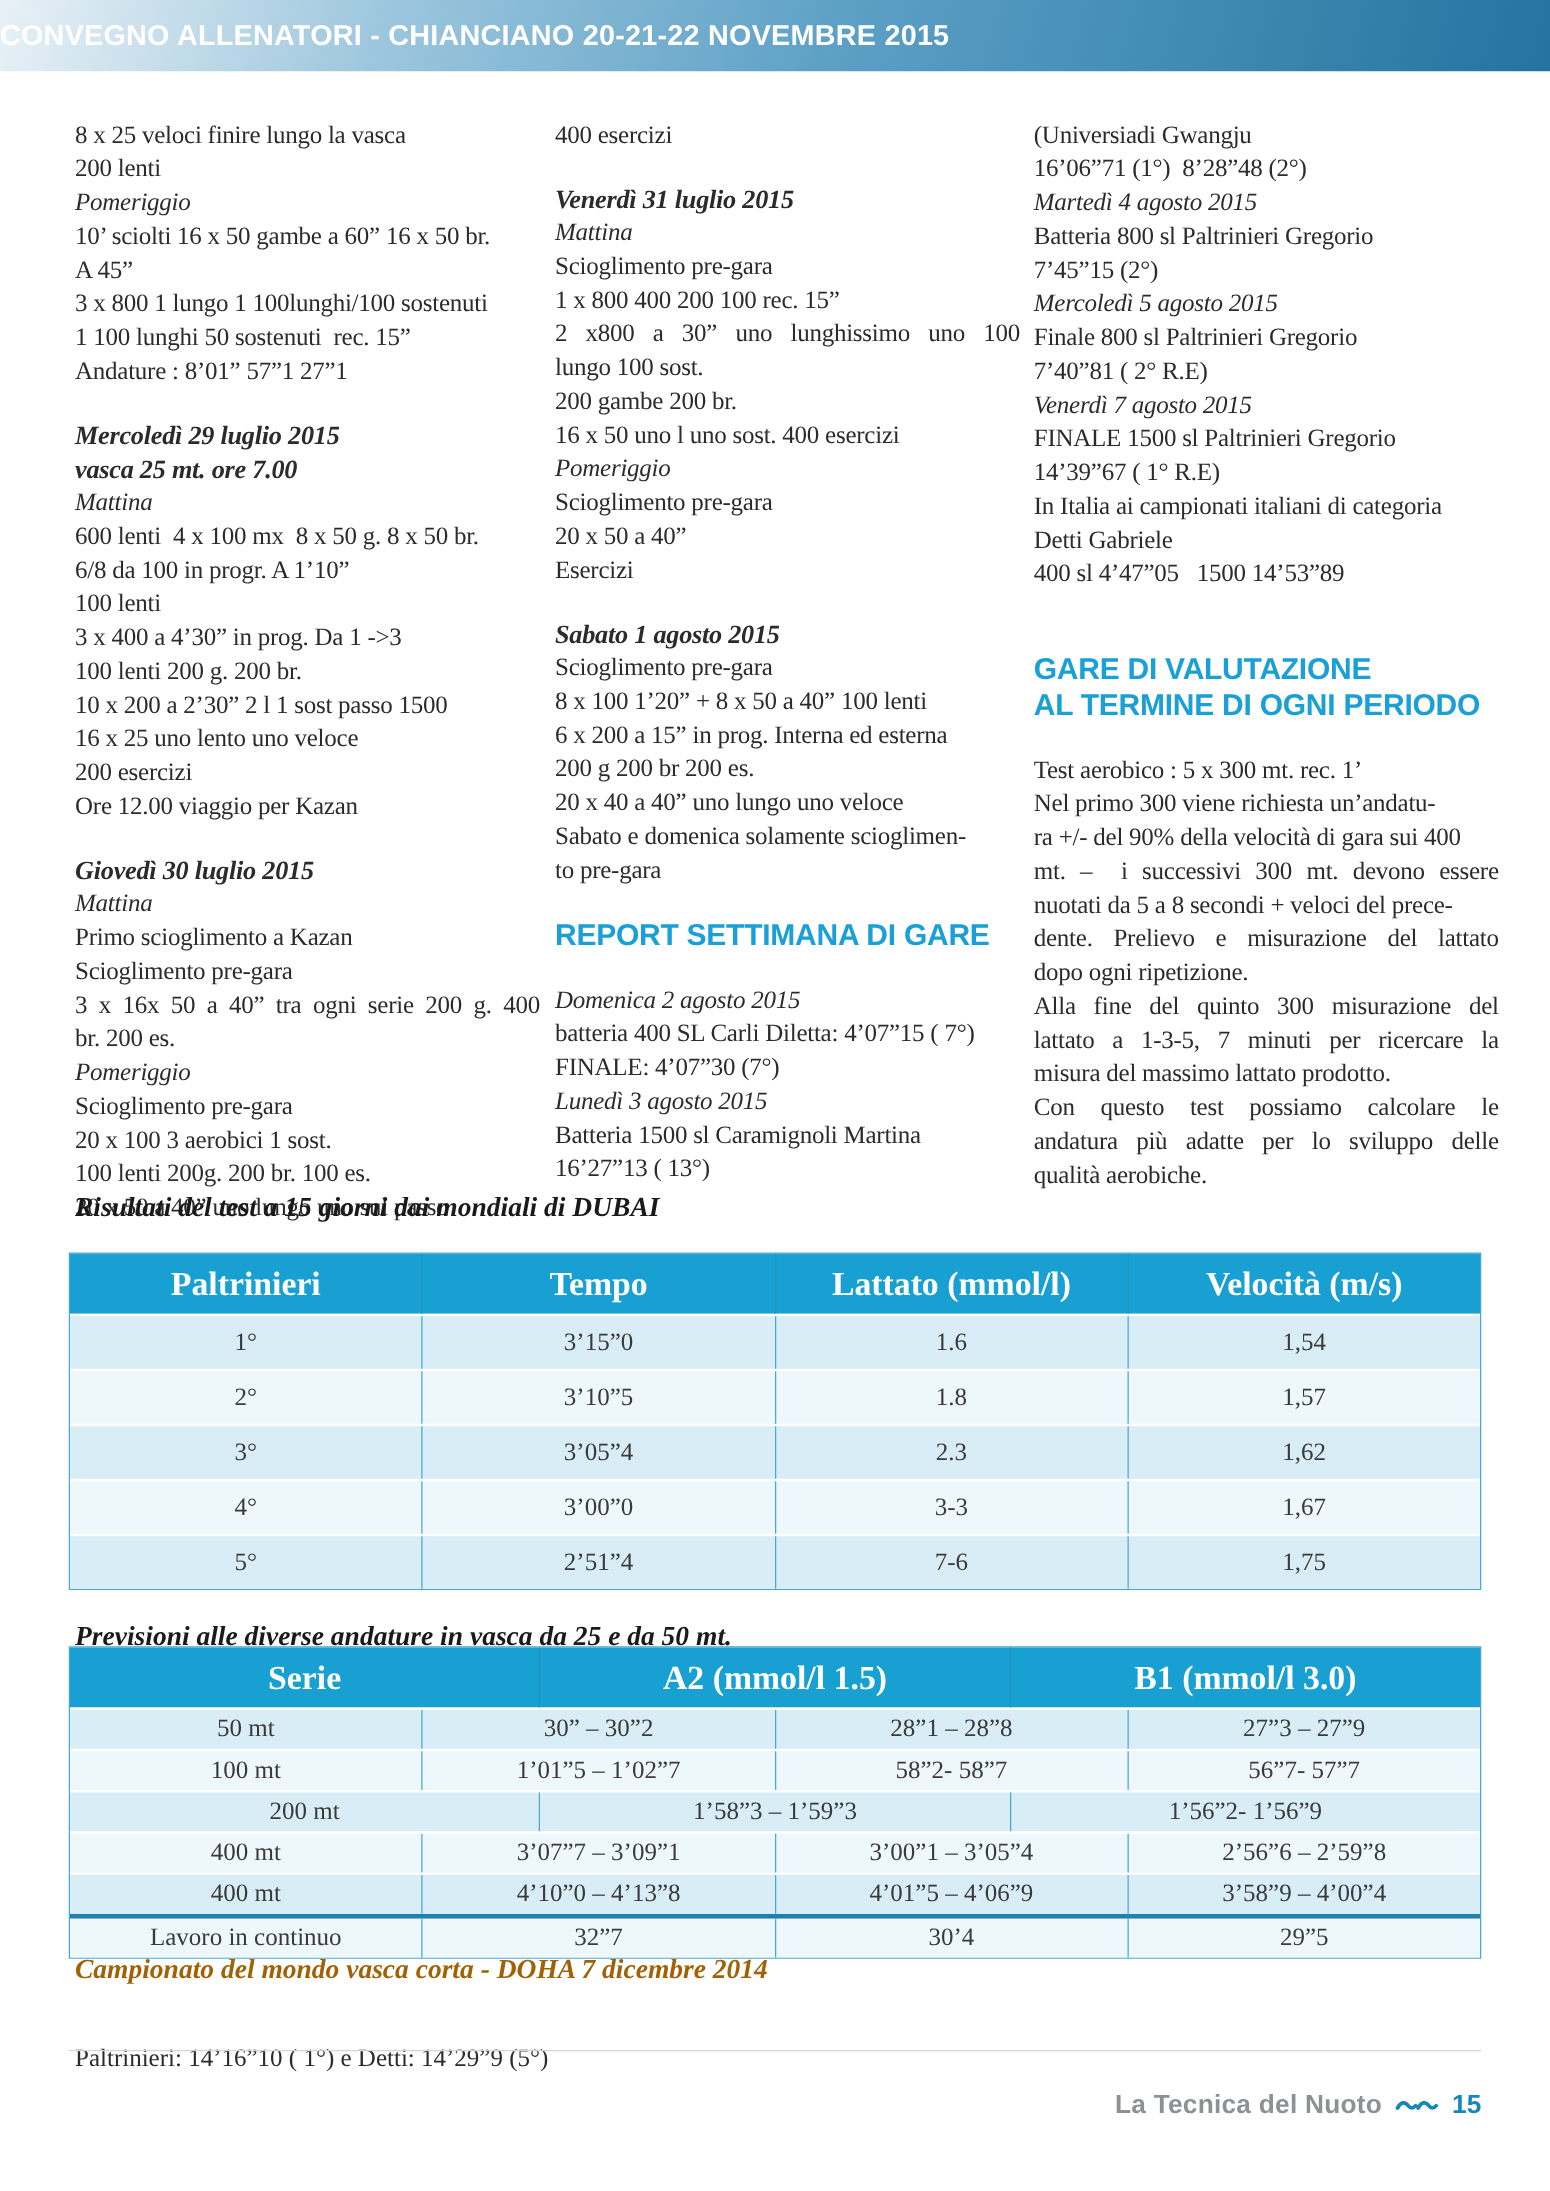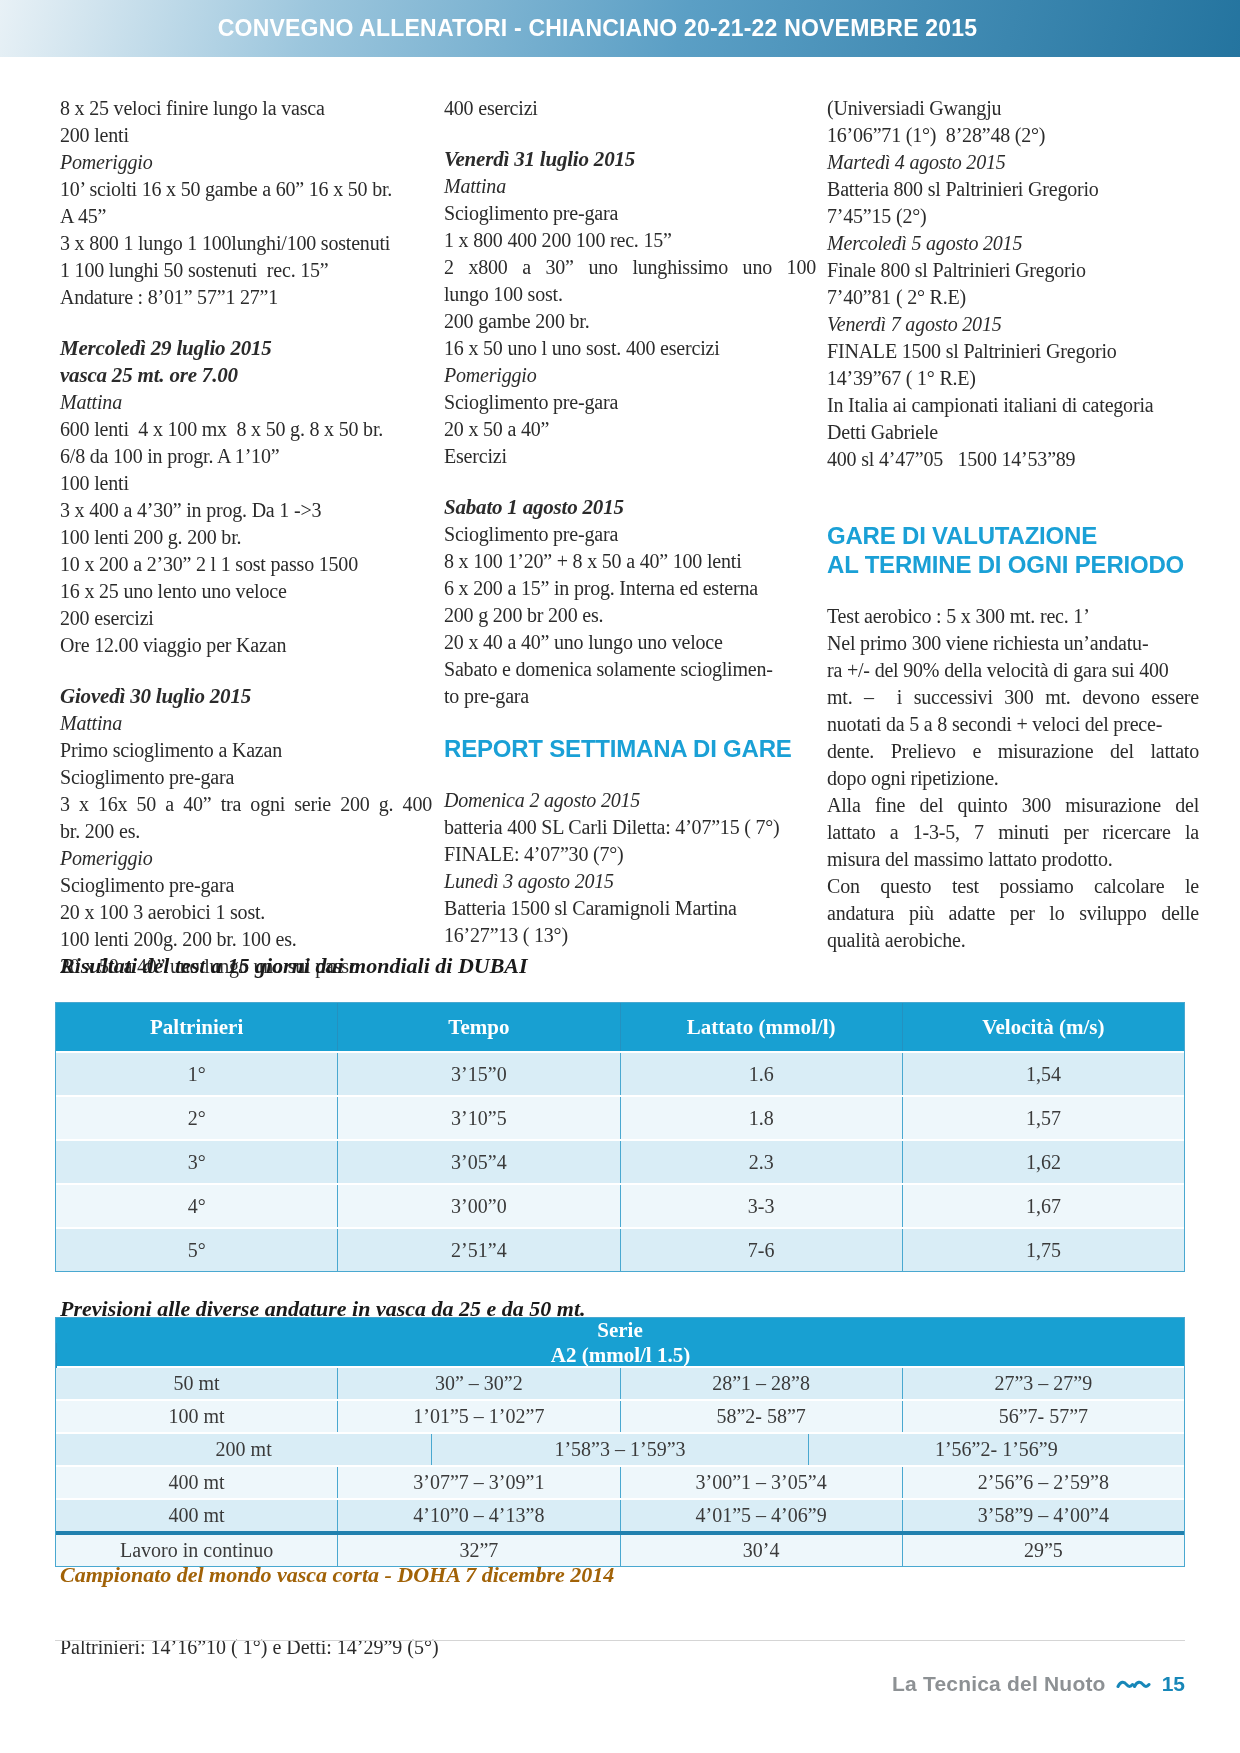--- a/index.html
+++ b/index.html
@@ -2,21 +2,21 @@
 <html><head>
 <meta charset="utf-8">
 <style>
   html,body{margin:0;padding:0;background:#ffffff;}
   .page{position:relative;width:1240px;height:1753px;background:#ffffff;overflow:hidden;
         font-family:"Liberation Serif", serif;color:#2b2b2b;}
 
   
   .topbar{position:absolute;left:0;top:0;width:1240px;height:57px;
           background:linear-gradient(105deg,#e8f1f6 0%,#9cc6dd 25%,#5b9fc5 55%,#24749f 100%);}
-  .topbar-title{height:57px;line-height:57px;text-align:center;padding-right:45px;
+  .topbar-title{height:57px;line-height:57px;text-align:left;padding-right:45px;
           color:#ffffff;font-family:"Liberation Sans",sans-serif;font-weight:bold;
           font-size:23px;letter-spacing:0.2px;}
 
   
   .col{position:absolute;top:95px;width:372px;font-size:20px;line-height:27px;letter-spacing:-0.2px;}
   .col1{left:60px;} .col2{left:444px;} .col3{left:827px;}
   .ln{white-space:nowrap;}
   .ln.it{font-style:italic;}
   .ln.bi{font-style:italic;font-weight:bold;font-size:21px;}
   .ln.hd{font-family:"Liberation Sans",sans-serif;font-weight:bold;font-size:24px;
@@ -29,24 +29,24 @@
   .t1-title{top:953px;} .t2-title{top:1296px;}
   .dtable{position:absolute;left:55px;width:1130px;border:1px solid #49a8d0;box-sizing:border-box;}
   .t1{top:1002px;} .t2{top:1317px;}
   .trow{display:flex;}
   .trow + .trow{border-top:2px solid #ffffff;}
   .trow.thick{border-top:4px solid #2080ae;}
   .tcell{flex:1;display:flex;align-items:center;justify-content:center;
          border-left:1px solid #49a8d0;font-size:20px;color:#3a3a3a;box-sizing:border-box;}
   .tcell:first-child{border-left:none;}
   .thead{background:#18a0d2;}
-  .thead .tcell{color:#ffffff;font-weight:bold;font-size:21px;border-left:1px solid #2491c0;}
+  .thead .tcell{color:#ffffff;font-weight:bold;font-size:27px;border-left:1px solid #2491c0;}
   .thead .tcell:first-child{border-left:none;}
   .t1 .trow{height:42px;} .t1 .trow.thead{height:48px;}
-  .t2 .trow{height:31px;} .t2 .trow.thead{height:48px;flex-direction:column;}
+  .t2 .trow{height:31px;} .t2 .trow.thead{height:48px;}
   .trow.dark .tcell{background:#d9edf6;}
   .trow.light .tcell{background:#eef7fb;}
 
   
   .bottom-title{position:absolute;left:60px;top:1562px;font-weight:bold;font-style:italic;
                 font-size:22px;color:#a16207;white-space:nowrap;}
   .bottom-line{position:absolute;left:60px;top:1592px;font-size:20px;white-space:nowrap;margin-top:44px;}
 
   
   .footer-rule{position:absolute;left:55px;top:1640px;width:1130px;height:1px;background:#d5d5d5;}

